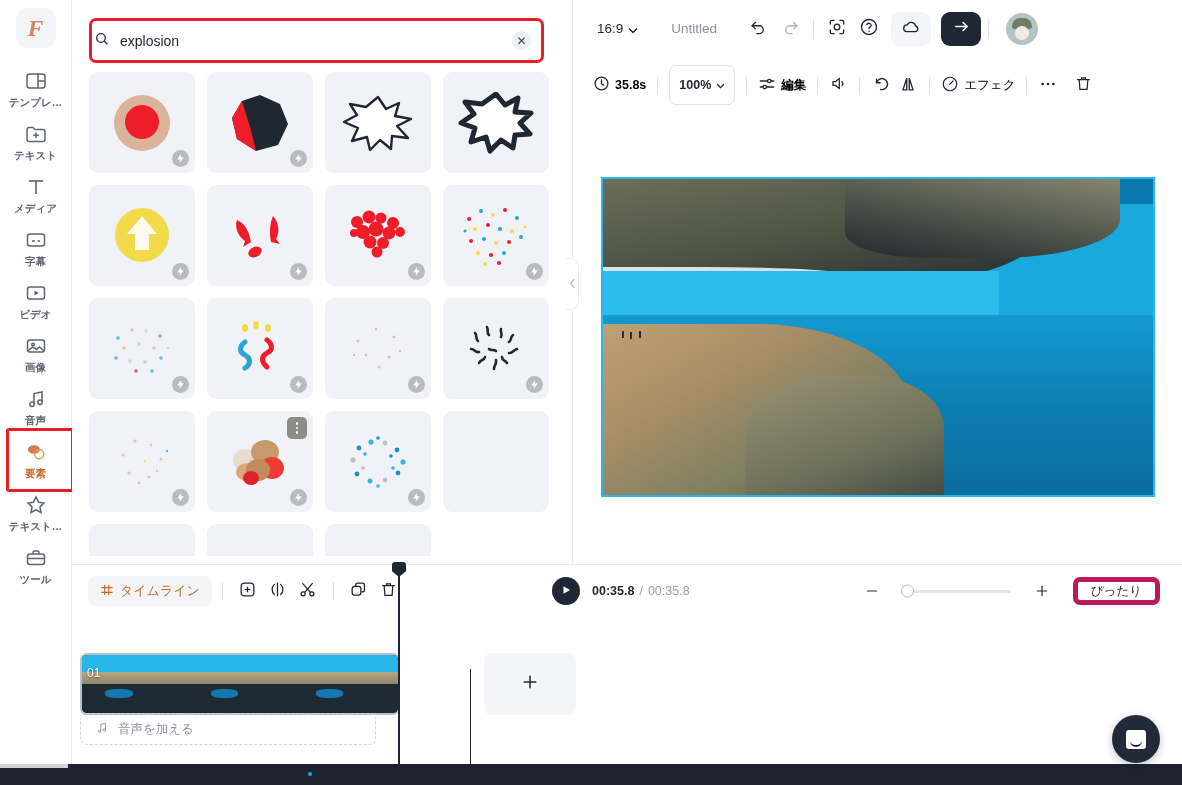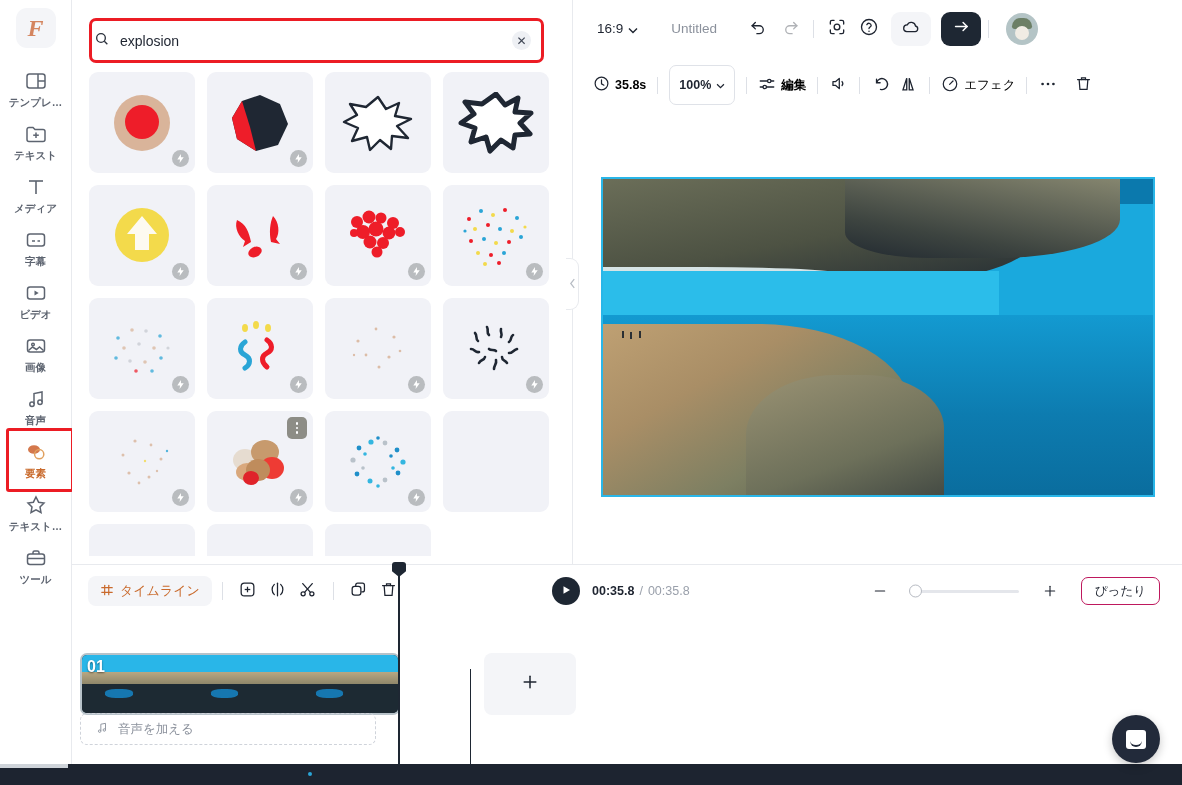--- a/index.html
+++ b/index.html
@@ -225,41 +225,41 @@
   .time-cur { font-size:12.5px; font-weight:bold; color:#1e2430; }
   .time-tot { font-size:12.5px; color:#9aa0ab; }
   .zoom-slider { display:flex; align-items:center; gap:10px; }
   .slider-track { width:108px; height:3px; background:#e4e6eb; border-radius:2px; position:relative; }
   .slider-knob {
     position:absolute; left:-2px; top:50%; transform:translateY(-50%);
     width:13px; height:13px; border-radius:50%; background:#fff;
     border:1.5px solid #b6bac2; cursor:pointer;
   }
   .fit-btn {
-    border:1px solid #be185d; border-radius:7px; height:28px; padding:0 13px;
+    border:5px solid #be185d; border-radius:7px; height:28px; padding:0 13px;
     display:flex; align-items:center; font-size:12.5px; color:#1e2430; cursor:pointer;
   }
   .tracks { position:absolute; left:0; top:52px; width:1110px; height:148px; }
   .ruler { position:absolute; left:8px; top:0; width:1090px; height:26px; }
   .clip {
     position:absolute; left:8px; top:36px; width:320px; height:62px;
     border-radius:7px; border:2px solid #b7c2c9; overflow:hidden; cursor:pointer;
     background:#123;
   }
   .clip .thumbs { position:absolute; inset:0; display:flex; }
   .clip .th { flex:1; position:relative; overflow:hidden; }
   .clip .th .s { position:absolute; left:0; top:0; width:100%; height:38%; background:#29b6e8; }
   .clip .th .b { position:absolute; left:0; top:30%; width:100%; height:22%;
       background:linear-gradient(180deg,#b8a782,#8b8468); }
   .clip .th .d { position:absolute; left:0; top:50%; width:100%; height:50%;
       background:#1d2a33; }
   .clip .th .d::after { content:""; position:absolute; left:22%; top:18%;
       width:26%; height:30%; background:#1677b0; border-radius:40%; }
   .clip-num {
-    position:absolute; left:5px; top:3px; font-size:16px; font-weight:bold;
+    position:absolute; left:5px; top:11px; font-size:12px; font-weight:normal;
     color:#fff; z-index:3; text-shadow:0 1px 2px rgba(0,0,0,.5);
   }
   .add-clip {
     position:absolute; left:412px; top:36px; width:92px; height:62px;
     background:#f4f5f8; border-radius:8px; display:flex;
     align-items:center; justify-content:center; cursor:pointer;
   }
   .audio-row {
     position:absolute; left:8px; top:96px; width:296px; height:32px;
     border:1px dashed #cfd3da; border-radius:7px; display:flex;

